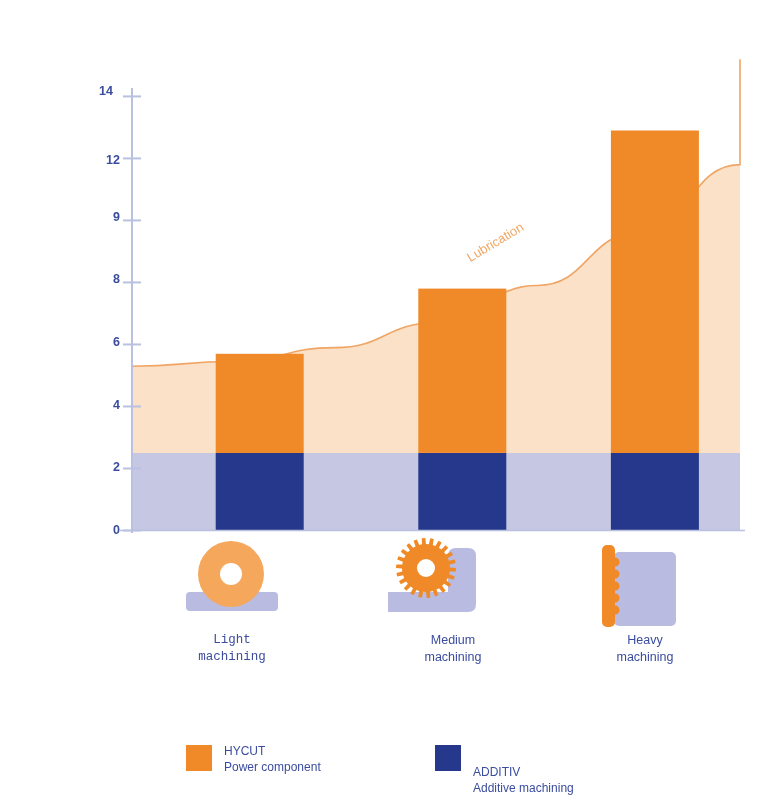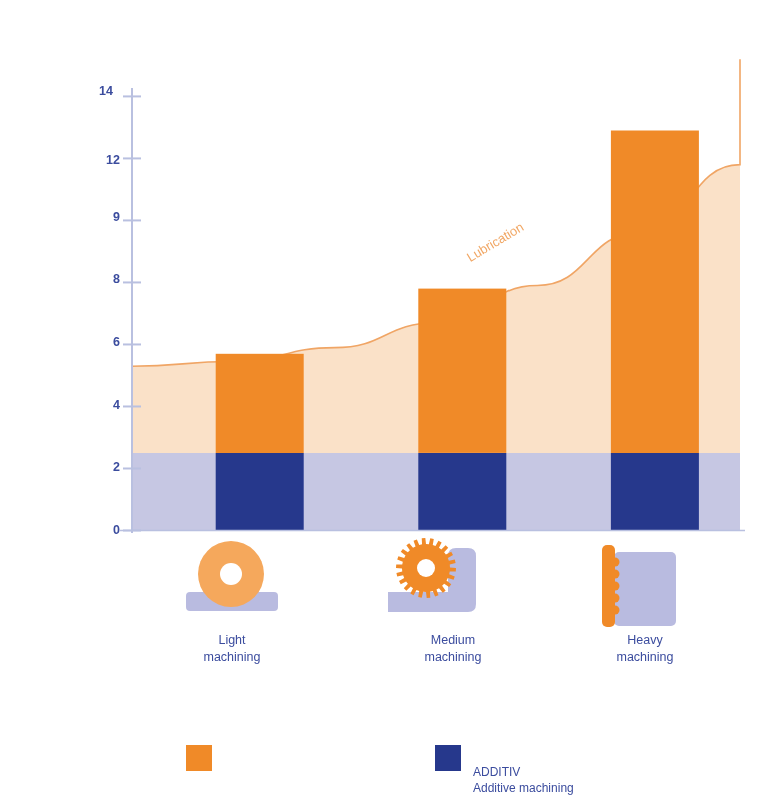--- a/index.html
+++ b/index.html
@@ -151,25 +151,26 @@
 
   <div class="ytick-label" style="left:92px; top:84px;text-align:center;">14</div>
   <div class="ytick-label" style="left:92px; top:147px;margin-top:6px;">12</div>
   <div class="ytick-label" style="left:92px; top:210px;">9</div>
   <div class="ytick-label" style="left:92px; top:272px;">8</div>
   <div class="ytick-label" style="left:92px; top:335px;">6</div>
   <div class="ytick-label" style="left:92px; top:398px;">4</div>
   <div class="ytick-label" style="left:92px; top:460px;">2</div>
   <div class="ytick-label" style="left:92px; top:523px;">0</div>
 
-  <div class="cat-label" style="left:162px; top:632px;">Light
+  <div class="cat-label" style="left:162px; top:632px;font-family:Liberation Mono, monospace;">Light
 machining</div>
   <div class="cat-label" style="left:383px; top:632px;text-align:center;">Medium
 machining</div>
   <div class="cat-label" style="left:575px; top:632px;">Heavy
 machining</div>
 
   <div class="legend-swatch" style="left:186px; top:745px; background:#f08a28;"></div>
+  <div class="legend-text" style="left:224px; top:743px;"><span>HYCUT</span><br><span>Power component</span></div>
 
   <div class="legend-swatch" style="left:435px; top:745px; background:#26388c;"></div>
   <div class="legend-text" style="left:473px; top:764px;"><span>ADDITIV</span><br><span>Additive machining</span></div>
 
 </div>
 
 </body></html>

